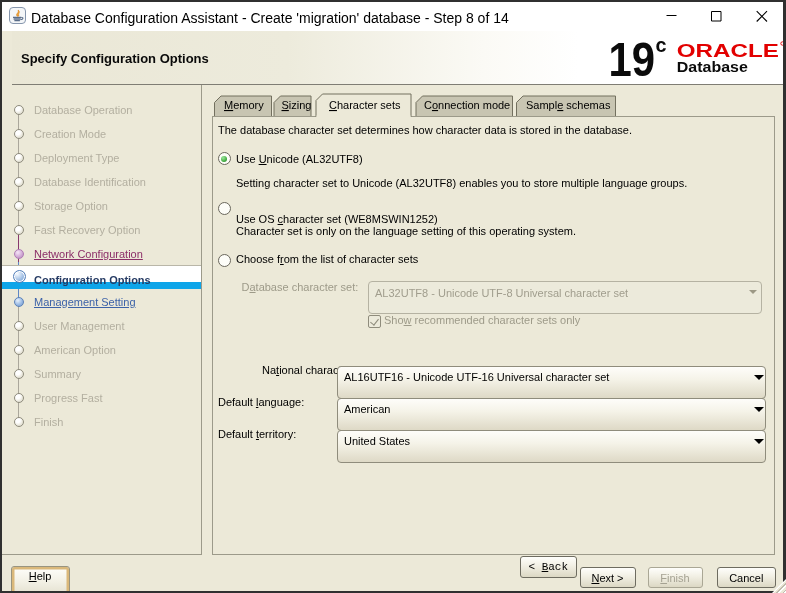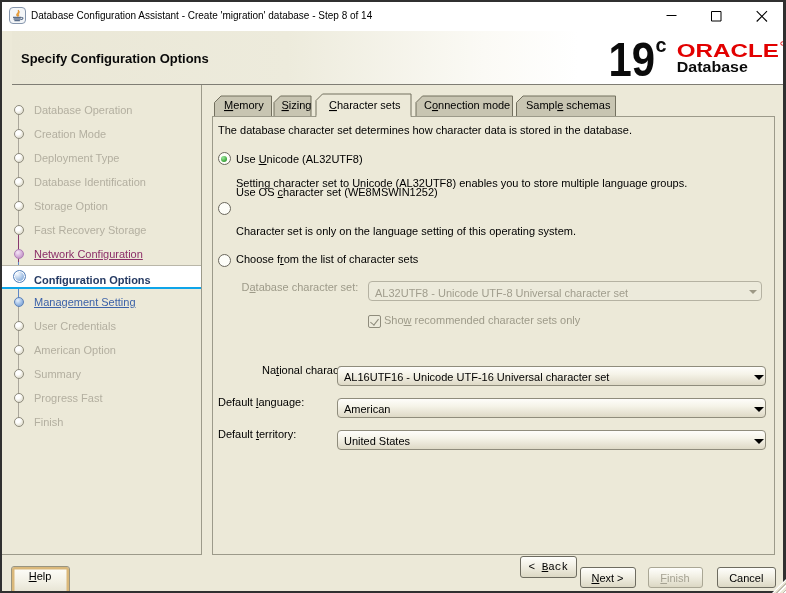--- a/index.html
+++ b/index.html
@@ -10,21 +10,21 @@
   background:#ece9d8;
 }
 #winborder { position:absolute; left:0; top:0; width:786px; height:593px;
   border:2px solid #303030; border-right-width:3px; z-index:99; pointer-events:none; }
 
 #titlebar {
   position:absolute; left:0; top:0; width:786px; height:31px;
   background:#ffffff;
 }
 #titlebar .ttext {
-  position:absolute; left:31px; top:9.5px; font-size:10px; color:#000;
+  position:absolute; left:31px; top:9.5px; font-size:14px; color:#000;
   white-space:nowrap;
 }
 
 #header {
   position:absolute; left:12px; top:31px; width:786px; height:54px;
   background:linear-gradient(90deg, #eae7d6 0%, #edebdc 35%, #fbfaf5 60%, #ffffff 72%);
   border-bottom:1px solid #7f7d74;
 }
 #header h1 {
   position:absolute; left:9px; top:19.5px; font-size:13px; font-weight:bold; color:#0a0a0a;
@@ -42,38 +42,38 @@
 .step .txt { position:absolute; left:34px; top:5px; font-size:11px; color:#b3afa0; white-space:nowrap; }
 .ball {
   position:absolute; left:14px; top:5.5px; width:10px; height:10px; border-radius:50%;
   border:1px solid #8f8c7d;
   background:radial-gradient(circle at 35% 30%, #ffffff 30%, #eceadf 60%, #cfccbd 100%);
 }
 .step.visited .txt { color:#8c2f68; text-decoration:underline; }
 .step.visited .ball { border-color:#b07cb5; background:radial-gradient(circle at 35% 30%, #f0dcf2 10%, #cfa8d4 60%, #b383b9 100%); }
 .step.next .txt { color:#3c62a8; text-decoration:underline; }
 .step.next .ball { border-color:#5d83b8; background:radial-gradient(circle at 35% 30%, #dbe8f7 10%, #9bbbe4 55%, #6f96cc 100%); }
-.step.current { top:180px !important; background:#ffffff; border-top:1px solid #b9b6a8; border-bottom:2px solid #0ea5e9; height:23.5px; }
+.step.current { top:180px !important; background:#ffffff; border-top:1px solid #b9b6a8; border-bottom:7px solid #0ea5e9; height:23.5px; }
 .step.current .txt { color:#253a63; font-weight:bold; font-size:11px; top:7.5px; }
 .step.current .ball { left:12.5px; top:4px; width:13px; height:13px; border:1px solid #5580b9;
   background:radial-gradient(circle at 30% 25%, #f2f7fd 5%, #b9d0ec 40%, #7ba4d8 80%, #6490c8 100%);
   box-shadow:inset 0 0 0 1px #ffffff; }
 
 #content {
   position:absolute; left:212px; top:116px; width:563px; height:439px;
   border:1px solid #9c9a8a; background:#ece9d8;
 }
 
 .lbl { position:absolute; font-size:11px; color:#000; white-space:nowrap; }
 .glbl { color:#9d9a89; }
 .radio { position:absolute; width:13px; height:13px; border-radius:50%; border:1px solid #6a675c; background:#fdfdf8; }
 .radio.sel::after { content:""; position:absolute; left:2.5px; top:2.5px; width:6px; height:6px; border-radius:50%;
   background:radial-gradient(circle at 35% 30%, #8adb8a 15%, #3fa83f 65%, #247c24 100%); }
 .combo {
-  position:absolute; height:20px; border:1px solid #8f8c7c; border-radius:4px;
+  position:absolute; height:33px; border:1px solid #8f8c7c; border-radius:4px;
   background:linear-gradient(180deg, #fefdfa 0%, #f5f3e8 40%, #ded9c6 100%);
 }
 .combo .cv { position:absolute; left:6px; top:4px; font-size:11px; color:#000; white-space:nowrap; }
 .combo .arr { position:absolute; right:0; top:0; width:16px; height:20px; }
 .combo .arr::after { content:""; position:absolute; left:4.5px; top:8.5px; width:0; height:0;
   border-left:5px solid transparent; border-right:5px solid transparent; border-top:5px solid #000; }
 .combo.dis { border-color:#b5b2a2; background:#eceadb; }
 .combo.dis .cv { color:#a09d8d; top:4.5px; }
 .combo.dis .arr::after { border-top-color:#9c9885; left:4px; top:8px; border-left-width:4.5px; border-right-width:4.5px; border-top-width:4.5px; }
 .cb { position:absolute; width:13px; height:13px; border:1px solid #8f8c7c; border-radius:2px; background:#eceadb; }
@@ -140,37 +140,37 @@
     <div class="step" style="top:86px">
         <div class="ball"></div>
         <div class="txt">Database Identification</div>
       </div>
     <div class="step" style="top:110px">
         <div class="ball"></div>
         <div class="txt">Storage Option</div>
       </div>
     <div class="step" style="top:134px">
         <div class="ball"></div>
-        <div class="txt">Fast Recovery Storage</div>
+        <div class="txt">Fast Recovery Option</div>
       </div>
     <div class="step visited" style="top:158px">
         <div class="ball"></div>
         <div class="txt">Network Configuration</div>
       </div>
     <div class="step current" style="top:182px">
         <div class="ball"></div>
         <div class="txt">Configuration Options</div>
       </div>
     <div class="step next" style="top:206px">
         <div class="ball"></div>
         <div class="txt">Management Setting</div>
       </div>
     <div class="step" style="top:230px">
         <div class="ball"></div>
-        <div class="txt">User Credentials</div>
+        <div class="txt">User Management</div>
       </div>
     <div class="step" style="top:254px">
         <div class="ball"></div>
         <div class="txt">American Option</div>
       </div>
     <div class="step" style="top:278px">
         <div class="ball"></div>
         <div class="txt">Summary</div>
       </div>
     <div class="step" style="top:302px">
@@ -199,21 +199,21 @@
       <rect x="104.5" y="23.5" width="94" height="2" fill="#ece9d8"></rect>
       <text x="117" y="17" fill="#000"><tspan text-decoration="underline">C</tspan>haracter sets</text>
     </g>
   </svg>
 
   <div class="lbl" style="left:218px;top:124px;">The database character set determines how character data is stored in the database.</div>
   <div class="radio sel" style="left:217.5px;top:152px;"></div>
   <div class="lbl" style="left:236px;top:152.6px;">Use <u>U</u>nicode (AL32UTF8)</div>
   <div class="lbl" style="left:236px;top:176.5px;">Setting character set to Unicode (AL32UTF8) enables you to store multiple language groups.</div>
   <div class="radio" style="left:217.5px;top:201.5px;"></div>
-  <div class="lbl" style="left:236px;top:186px;">Use OS <u>c</u>haracter set (WE8MSWIN1252)</div>
+  <div class="lbl" style="left:236px;top:213px;">Use OS <u>c</u>haracter set (WE8MSWIN1252)</div>
   <div class="lbl" style="left:236px;top:225px;">Character set is only on the language setting of this operating system.</div>
   <div class="radio" style="left:217.5px;top:253.5px;"></div>
   <div class="lbl" style="left:236px;top:253px;">Choose f<u>r</u>om the list of character sets</div>
   <div class="lbl glbl" style="left:241.5px;top:281px;">D<u>a</u>tabase character set:</div>
   <div class="combo dis" style="left:368px;top:281px;width:394px;">
       <div class="cv">AL32UTF8 - Unicode UTF-8 Universal character set</div>
       <div class="arr"></div>
     </div>
   <div class="cb" style="left:367.5px;top:314.5px;"></div>
   <div class="lbl glbl" style="left:384px;top:314px;">Sho<u>w</u> recommended character sets only</div>

